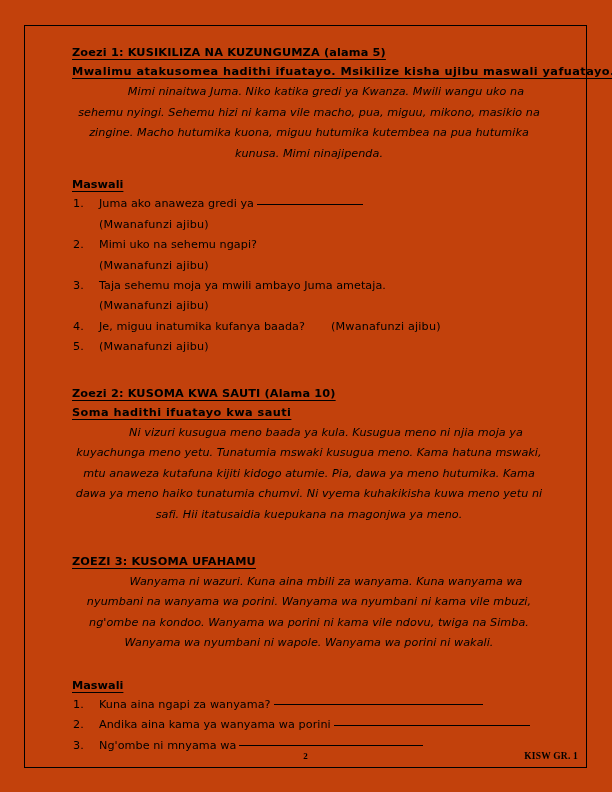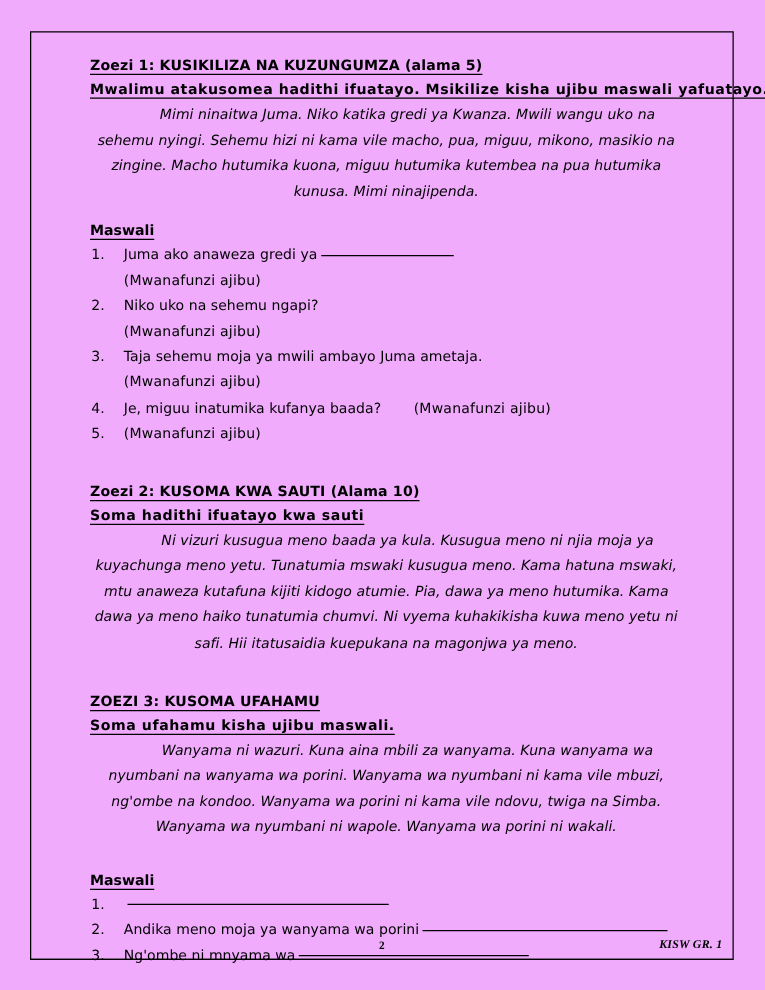--- a/index.html
+++ b/index.html
@@ -4,21 +4,21 @@
 <style>
   html, body {
     margin: 0;
     padding: 0;
     background: #ffffff;
   }
   .page {
     position: relative;
     width: 612px;
     height: 792px;
-    background: #f0abfc;
+    background: #c2410c;
     overflow: hidden;
     font-family: "DejaVu Sans", sans-serif;
     color: #000000;
   }
   
   .page-border {
     position: absolute;
     left: 24px;
     top: 25px;
     width: 563px;
@@ -145,21 +145,20 @@
     font-size: 9px;
   }
   .footer-code {
     position: absolute;
     right: 8px;
     top: 0;
     font-family: "Liberation Serif", serif;
     font-weight: bold;
     font-size: 9.5px;
     letter-spacing: 0.2px;
-    font-style: italic;
   }
 </style>
 </head>
 <body>
 
 <div class="page">
 
   <div class="page-border"></div>
 
   <div class="content">
@@ -178,21 +177,21 @@
     </div>
 
     <ol class="qlist">
       <li>
         <span class="num">1.</span>
         <span class="qtext">Juma ako anaweza gredi ya</span><span class="blank" style="width:106px"></span>
         <span class="answer-note">(Mwanafunzi ajibu)</span>
       </li>
       <li>
         <span class="num">2.</span>
-        <span class="qtext">Niko uko na sehemu ngapi?</span>
+        <span class="qtext">Mimi uko na sehemu ngapi?</span>
         <span class="answer-note">(Mwanafunzi ajibu)</span>
       </li>
       <li>
         <span class="num">3.</span>
         <span class="qtext">Taja sehemu moja ya mwili ambayo Juma ametaja.</span>
         <span class="answer-note">(Mwanafunzi ajibu)</span>
       </li>
       <li>
         <span class="num">4.</span>
         <span class="qtext">Je, miguu inatumika kufanya baada?</span><span class="answer-note inline">(Mwanafunzi ajibu)</span>
@@ -209,39 +208,38 @@
       <div class="sec-title">Zoezi 2: KUSOMA KWA SAUTI (Alama 10)</div>
       <div class="sec-sub">Soma hadithi ifuatayo kwa sauti</div>
     </div>
 
     <p class="para">Ni vizuri kusugua meno baada ya kula. Kusugua meno ni njia moja ya kuyachunga meno yetu. Tunatumia mswaki kusugua meno. Kama hatuna mswaki, mtu anaweza kutafuna kijiti kidogo atumie. Pia, dawa ya meno hutumika. Kama dawa ya meno haiko tunatumia chumvi. Ni vyema kuhakikisha kuwa meno yetu ni safi. Hii itatusaidia kuepukana na magonjwa ya meno.</p>
 
     <div class="gap-lg"></div>
 
     <div class="sec-block">
       <div class="sec-title">ZOEZI 3: KUSOMA UFAHAMU</div>
-      <div class="sec-sub">Soma ufahamu kisha ujibu maswali.</div>
     </div>
 
     <p class="para">Wanyama ni wazuri. Kuna aina mbili za wanyama. Kuna wanyama wa nyumbani na wanyama wa porini. Wanyama wa nyumbani ni kama vile mbuzi, ng'ombe na kondoo. Wanyama wa porini ni kama vile ndovu, twiga na Simba. Wanyama wa nyumbani ni wapole. Wanyama wa porini ni wakali.</p>
 
     <div class="gap-md"></div>
 
     <div>
       <span class="q-heading">Maswali</span>
     </div>
 
     <ol class="qlist">
       <li>
         <span class="num">1.</span>
-        <span class="blank" style="width:209px"></span>
+        <span class="qtext">Kuna aina ngapi za wanyama?</span><span class="blank" style="width:209px"></span>
       </li>
       <li>
         <span class="num">2.</span>
-        <span class="qtext">Andika meno moja ya wanyama wa porini</span><span class="blank" style="width:196px"></span>
+        <span class="qtext">Andika aina kama ya wanyama wa porini</span><span class="blank" style="width:196px"></span>
       </li>
       <li>
         <span class="num">3.</span>
         <span class="qtext">Ng'ombe ni mnyama wa</span><span class="blank" style="width:184px"></span>
       </li>
     </ol>
 
   </div>
 
   <div class="footer">

